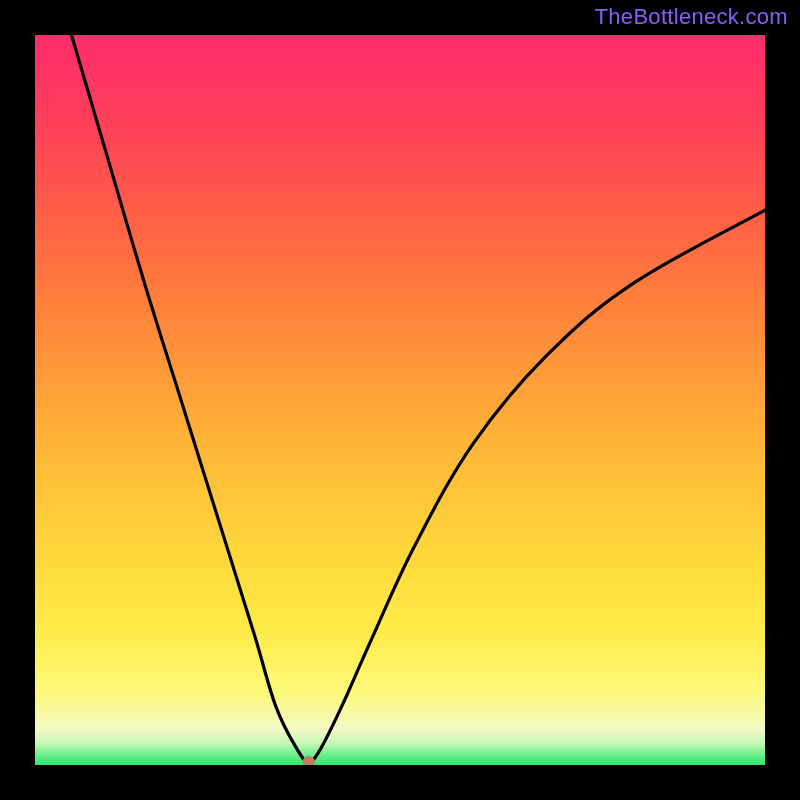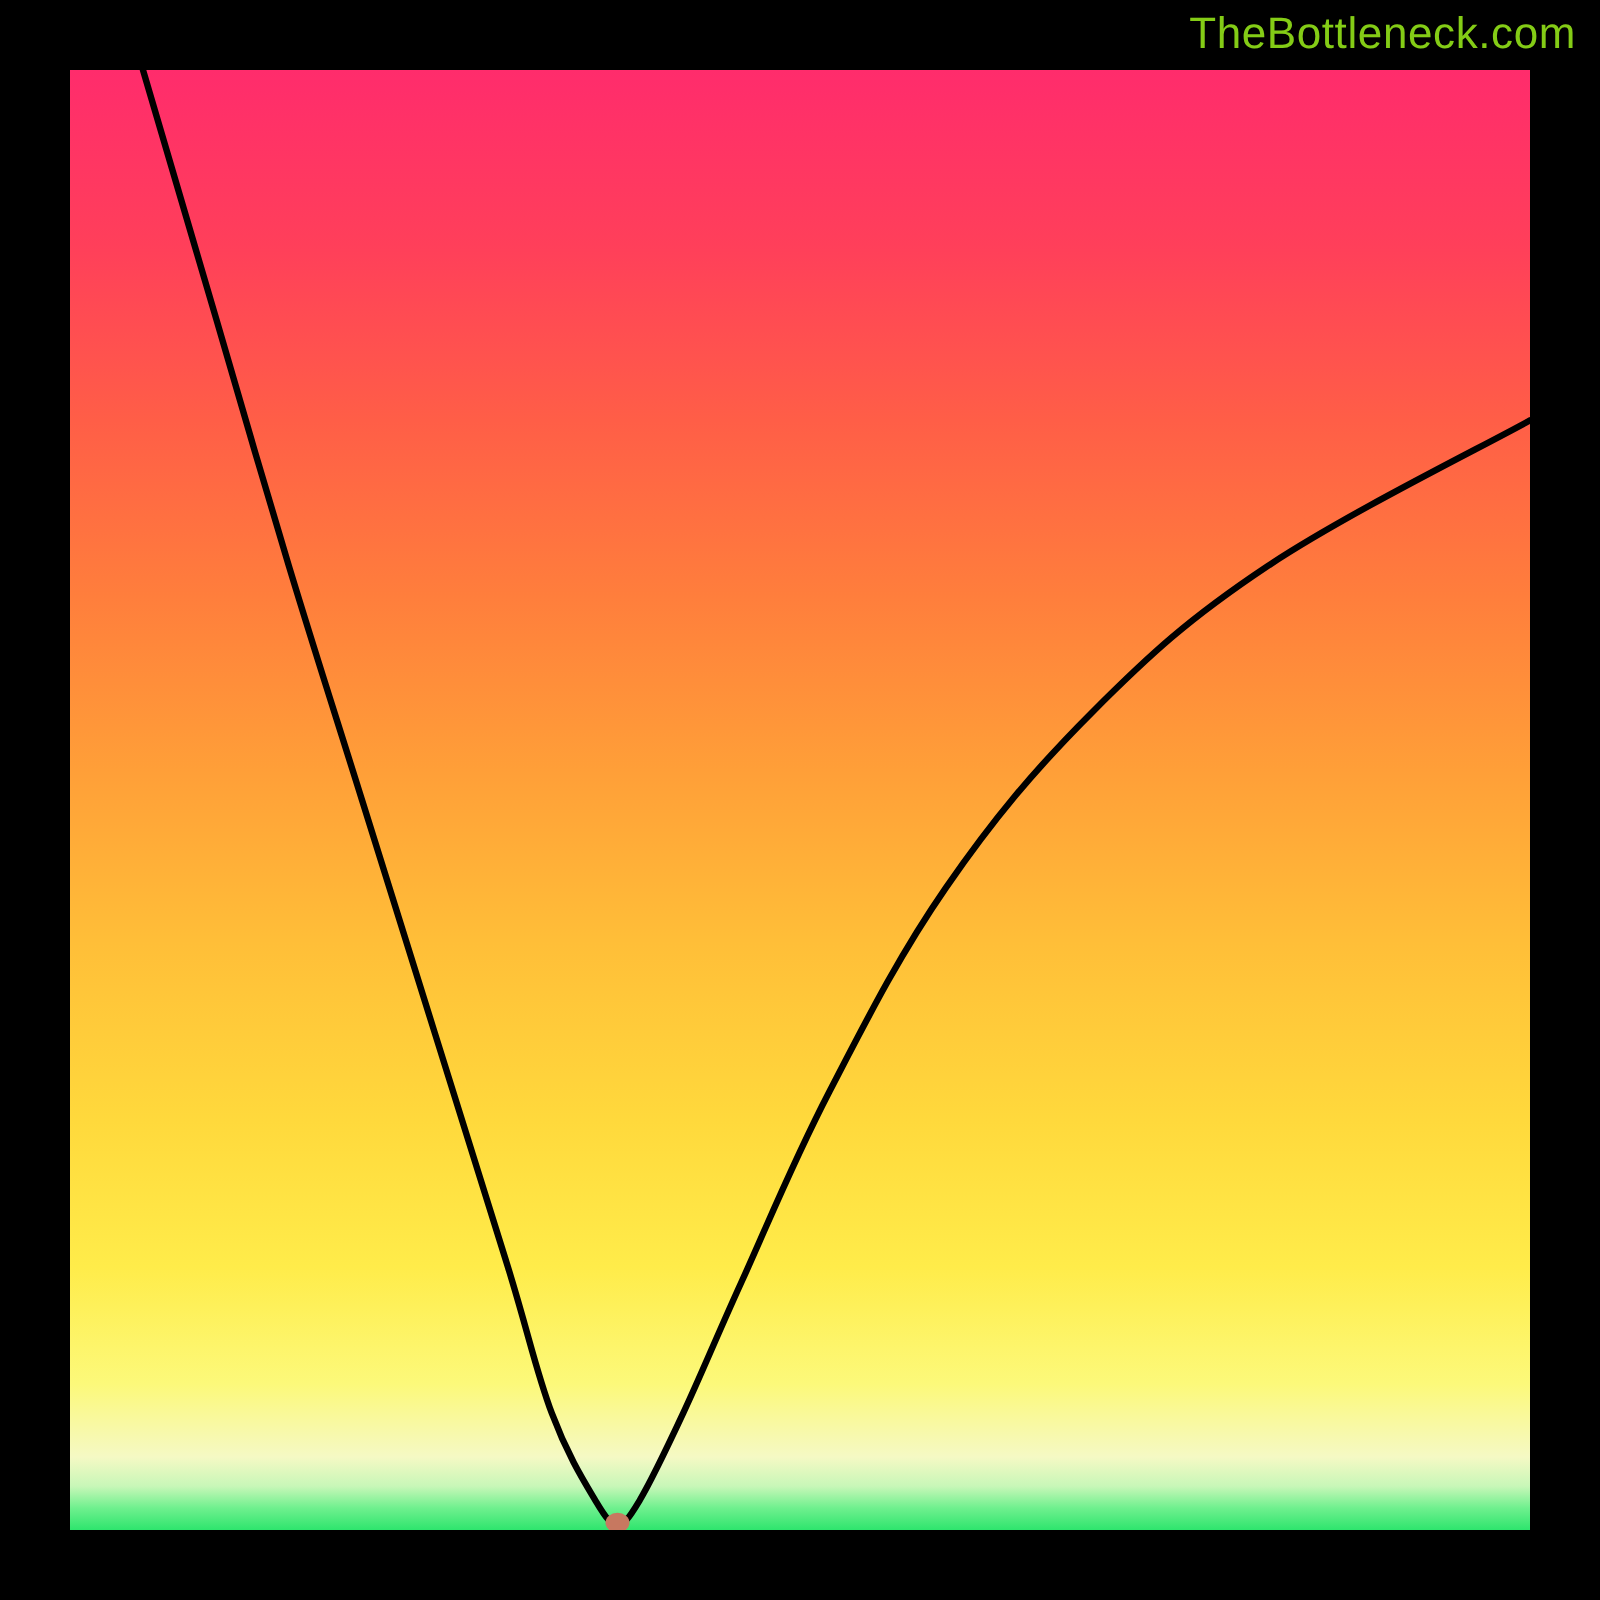--- a/index.html
+++ b/index.html
@@ -8,21 +8,21 @@
     height: 800px;
     background: #000;
     position: relative;
     font-family: Arial, sans-serif;
     overflow: hidden;
   }
   .watermark {
     position: absolute;
     top: 4px;
     right: 12px;
-    color: #84cc16;
+    color: #8b5cf6;
     font-size: 22px;
     font-weight: 500;
     z-index: 10;
     letter-spacing: 0.3px;
   }
   .plot-area {
     position: absolute;
     left: 35px;
     top: 35px;
     width: 730px;

